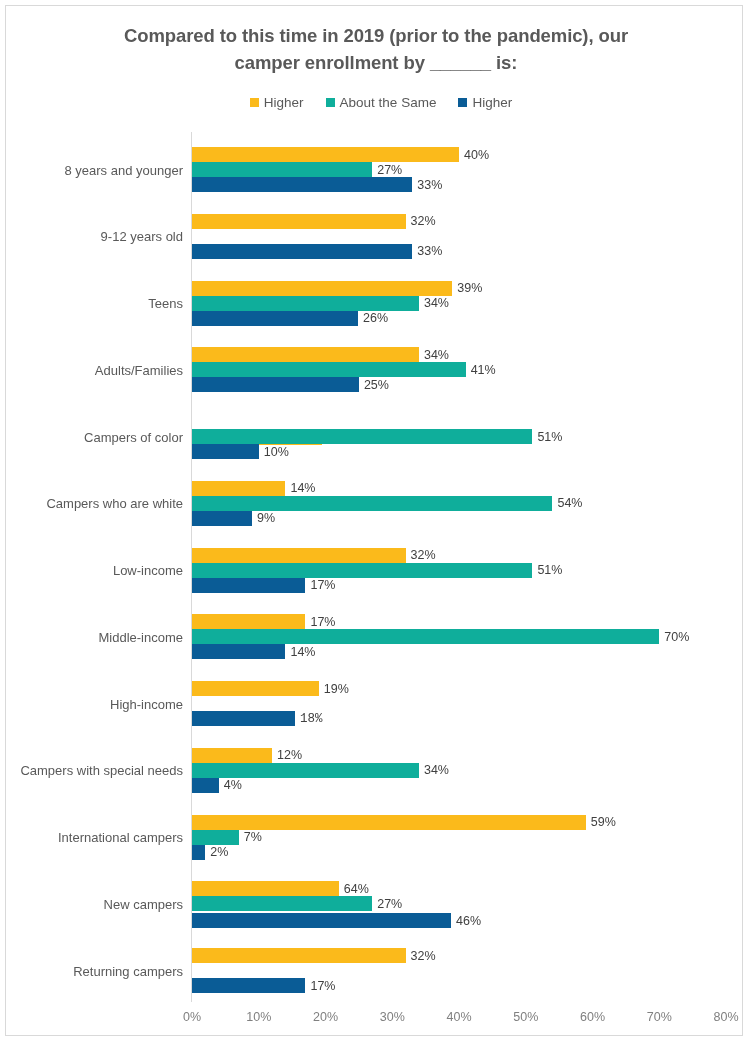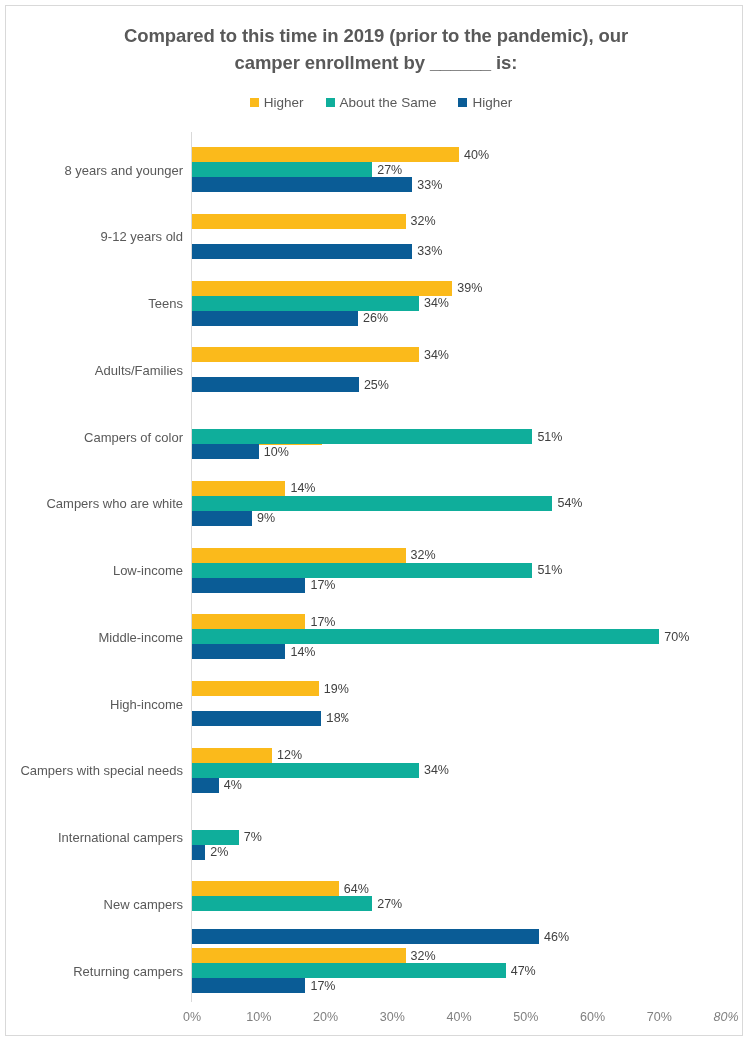--- a/index.html
+++ b/index.html
@@ -195,20 +195,24 @@
             <div class="bar" style="width: 100%; background: rgb(10, 92, 150);"></div>
             <span class="bar-value" style="left: 100%;">26%</span>
           </div>
         </div>
         <div class="cat-group" style="top: 341.25px; height: 45px;">
           <div class="cat-label" style="top: 22.5px; transform: translateY(-50%);">Adults/Families</div>
           <div class="bar-row" style="top: 0px; width: 226.95px;">
             <div class="bar" style="width: 100%; background: rgb(251, 186, 27);"></div>
             <span class="bar-value" style="left: 100%;">34%</span>
           </div>
+          <div class="bar-row" style="top: 15px; width: 273.675px;">
+            <div class="bar" style="width: 100%; background: rgb(15, 174, 155);"></div>
+            <span class="bar-value" style="left: 100%;">41%</span>
+          </div>
           <div class="bar-row" style="top: 30px; width: 166.875px;">
             <div class="bar" style="width: 100%; background: rgb(10, 92, 150);"></div>
             <span class="bar-value" style="left: 100%;">25%</span>
           </div>
         </div>
         <div class="cat-group" style="top: 408px; height: 45px;">
           <div class="cat-label" style="top: 22.5px; transform: translateY(-50%);">Campers of color</div>
           <div class="bar-row" style="top: 16px; width: 110px; padding-left: 20px;">
             <div class="bar" style="width: 100%; background: rgb(251, 186, 27);"></div>
             <span class="bar-value" style="left: 100%;">16%</span>
@@ -266,21 +270,21 @@
             <div class="bar" style="width: 100%; background: rgb(10, 92, 150);"></div>
             <span class="bar-value" style="left: 100%;">14%</span>
           </div>
         </div>
         <div class="cat-group" style="top: 675px; height: 45px;">
           <div class="cat-label" style="top: 22.5px; transform: translateY(-50%);">High-income</div>
           <div class="bar-row" style="top: 0px; width: 126.825px;">
             <div class="bar" style="width: 100%; background: rgb(251, 186, 27);"></div>
             <span class="bar-value" style="left: 100%;">19%</span>
           </div>
-          <div class="bar-row" style="top: 30px; width: 129px; font-family: Liberation Mono, monospace;">
+          <div class="bar-row" style="top: 30px; width: 103px; font-family: Liberation Mono, monospace;">
             <div class="bar" style="width: 100%; background: rgb(10, 92, 150);"></div>
             <span class="bar-value" style="left: 100%;">18%</span>
           </div>
         </div>
         <div class="cat-group" style="top: 741.75px; height: 45px;">
           <div class="cat-label" style="top: 22.5px; transform: translateY(-50%);">Campers with special needs</div>
           <div class="bar-row" style="top: 0px; width: 80.1px;">
             <div class="bar" style="width: 100%; background: rgb(251, 186, 27);"></div>
             <span class="bar-value" style="left: 100%;">12%</span>
           </div>
@@ -288,66 +292,66 @@
             <div class="bar" style="width: 100%; background: rgb(15, 174, 155);"></div>
             <span class="bar-value" style="left: 100%;">34%</span>
           </div>
           <div class="bar-row" style="top: 30px; width: 26.7px;">
             <div class="bar" style="width: 100%; background: rgb(10, 92, 150);"></div>
             <span class="bar-value" style="left: 100%;">4%</span>
           </div>
         </div>
         <div class="cat-group" style="top: 808.5px; height: 45px;">
           <div class="cat-label" style="top: 22.5px; transform: translateY(-50%);">International campers</div>
+          <div class="bar-row" style="top: 0px; width: 393.825px;">
+            <div class="bar" style="width: 100%; background: rgb(251, 186, 27);"></div>
+            <span class="bar-value" style="left: 100%;">59%</span>
+          </div>
           <div class="bar-row" style="top: 15px; width: 46.725px;">
             <div class="bar" style="width: 100%; background: rgb(15, 174, 155);"></div>
             <span class="bar-value" style="left: 100%;">7%</span>
           </div>
           <div class="bar-row" style="top: 30px; width: 13.35px;">
             <div class="bar" style="width: 100%; background: rgb(10, 92, 150);"></div>
             <span class="bar-value" style="left: 100%;">2%</span>
           </div>
         </div>
         <div class="cat-group" style="top: 875.25px; height: 45px;">
           <div class="cat-label" style="top: 22.5px; transform: translateY(-50%);">New campers</div>
           <div class="bar-row" style="top: 0px; width: 146.85px;">
             <div class="bar" style="width: 100%; background: rgb(251, 186, 27);"></div>
             <span class="bar-value" style="left: 100%;">64%</span>
           </div>
           <div class="bar-row" style="top: 15px; width: 180.225px;">
             <div class="bar" style="width: 100%; background: rgb(15, 174, 155);"></div>
             <span class="bar-value" style="left: 100%;">27%</span>
           </div>
-          <div class="bar-row" style="top: 48px; width: 347px;">
+          <div class="bar-row" style="top: 32px; width: 259px;">
             <div class="bar" style="width: 100%; background: rgb(10, 92, 150);"></div>
             <span class="bar-value" style="left: 100%;">46%</span>
           </div>
         </div>
         <div class="cat-group" style="top: 942px; height: 45px;">
           <div class="cat-label" style="top: 22.5px; transform: translateY(-50%);">Returning campers</div>
           <div class="bar-row" style="top: 0px; width: 213.6px;">
             <div class="bar" style="width: 100%; background: rgb(251, 186, 27);"></div>
             <span class="bar-value" style="left: 100%;">32%</span>
-          </div>
-          <div class="bar-row" style="top: 15px; width: 313.725px;">
-            <div class="bar" style="width: 100%; background: rgb(15, 174, 155);"></div>
-            <span class="bar-value" style="left: 100%;">47%</span>
           </div>
           <div class="bar-row" style="top: 30px; width: 113.475px;">
             <div class="bar" style="width: 100%; background: rgb(10, 92, 150);"></div>
             <span class="bar-value" style="left: 100%;">17%</span>
           </div>
         </div>
       </div>
     <div id="x-axis">
         <span class="x-tick" style="left: 186px;">0%</span>
         <span class="x-tick" style="left: 252.75px;">10%</span>
         <span class="x-tick" style="left: 319.5px;">20%</span>
         <span class="x-tick" style="left: 386.25px;">30%</span>
         <span class="x-tick" style="left: 453px;">40%</span>
         <span class="x-tick" style="left: 519.75px;">50%</span>
         <span class="x-tick" style="left: 586.5px;">60%</span>
         <span class="x-tick" style="left: 653.25px;">70%</span>
-        <span class="x-tick" style="left: 720px; font-style: italic;">80%</span>
+        <span class="x-tick" style="left: 720px;">80%</span>
       </div>
   </div>
 
 </div>
 
 </body></html>

